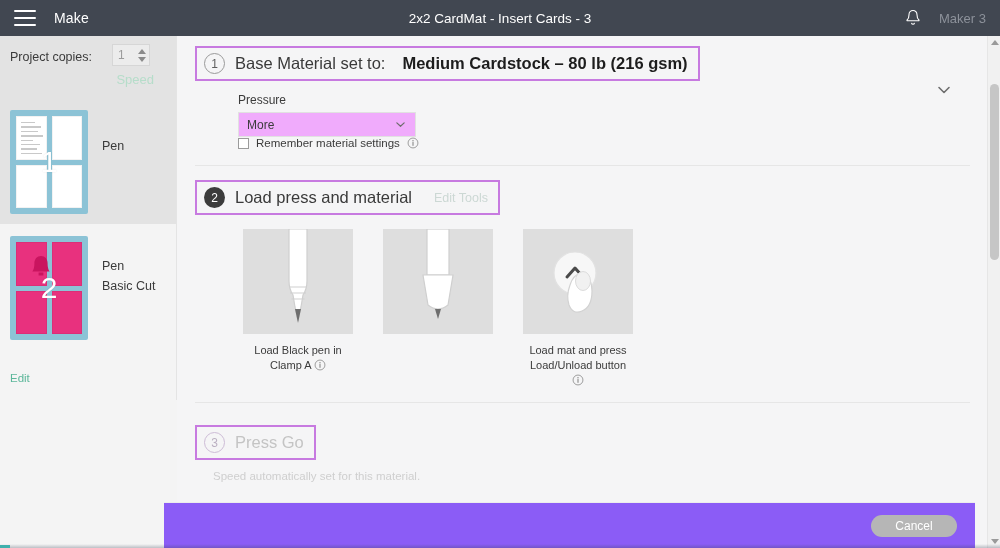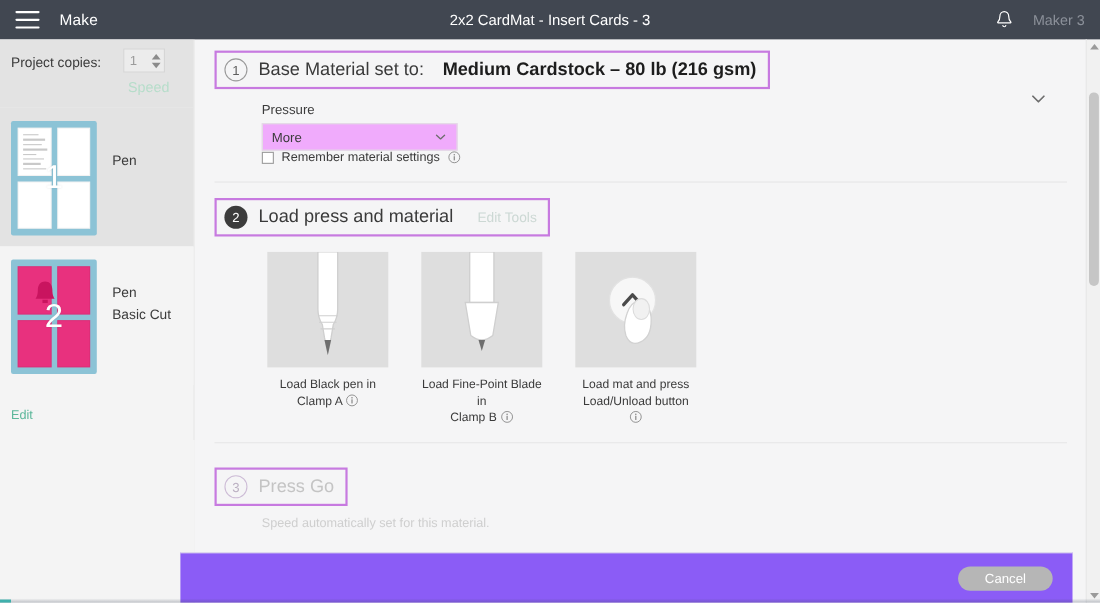--- a/index.html
+++ b/index.html
@@ -128,21 +128,21 @@
   .info-i { width: 12px; height: 12px; display: inline-block; vertical-align: -2px; }
 
   .divider { height: 1px; background: #e6e6e6; margin: 16px 18px 0 18px; }
 
   .cards { display: flex; gap: 30px; margin: 14px 0 0 48px; }
   .card { width: 110px; }
   .card-img { width: 110px; height: 105px; background: #dedede; position: relative; overflow: hidden; }
   .card-cap { margin-top: 9px; text-align: center; font-size: 11px; color: #3b3b3b; line-height: 15px; }
 
   .step3 { margin-top: 22px; }
-  .step3-note { margin: 10px 0 0 43px; font-size: 11.5px; color: #cfcfcf; }
+  .step3-note { margin: 10px 0 0 18px; font-size: 11.5px; color: #cfcfcf; }
   .step3-go { margin: 26px 0 0 43px; display: flex; align-items: center; gap: 10px; }
   .step3-go-text { font-size: 11.5px; color: #cfcfcf; }
   .go-btn { width: 22px; height: 22px; border-radius: 50%; border: 1.5px solid #dcdcdc;
     display: flex; align-items: center; justify-content: center; }
   .go-tri { width: 0; height: 0; border-top: 5px solid transparent; border-bottom: 5px solid transparent;
     border-left: 8px solid #dcdcdc; margin-left: 2px; }
 
   
   .footer {
     position: absolute; left: 164px; bottom: 0; width: 811px; height: 46px;
@@ -337,29 +337,20 @@
         </div>
 
         <div class="card">
           <div class="card-img">
             <svg width="110" height="105" viewBox="0 0 110 105">
               <rect x="44" y="0" width="22" height="46" fill="#ffffff" stroke="#cfcfcf" stroke-width="1.2"></rect>
               <path d="M40 46 H70 L65 76 Q55 84 45 76 Z" fill="#ffffff" stroke="#cfcfcf" stroke-width="1.2"></path>
               <path d="M52 80 L55 90 L58 80 Z" fill="#6e6e6e"></path>
             </svg>
           </div>
-          <div class="card-cap">
-            <span>Load Fine-Point Blade in</span><br>
-            <span>Clamp B</span>
-            <svg class="info-i" viewBox="0 0 16 16" fill="none">
-              <circle cx="8" cy="8" r="6.6" stroke="#8a8a8a" stroke-width="1.1"></circle>
-              <circle cx="8" cy="4.9" r="0.95" fill="#8a8a8a"></circle>
-              <rect x="7.25" y="6.7" width="1.5" height="5" fill="#8a8a8a"></rect>
-            </svg>
-          </div>
         </div>
 
         <div class="card">
           <div class="card-img">
             <svg width="110" height="105" viewBox="0 0 110 105">
               <circle cx="52" cy="44" r="21" fill="#f7f7f7" stroke="#e2e2e2" stroke-width="1.2"></circle>
               <path d="M44 48 L52 39 L60 48" stroke="#4a4a4a" stroke-width="3" fill="none" stroke-linecap="round" stroke-linejoin="round"></path>
               <path d="M58 44 q11 4 11 18 q0 16 -10 20 q-9 4 -13 -6 q-3 -9 1 -20 q3 -10 11 -12 z" fill="#ffffff" stroke="#d2d2d2" stroke-width="1.2"></path>
               <ellipse cx="60" cy="52" rx="7.5" ry="9.5" fill="#f1f1f1" stroke="#dcdcdc" stroke-width="1"></ellipse>
             </svg>

